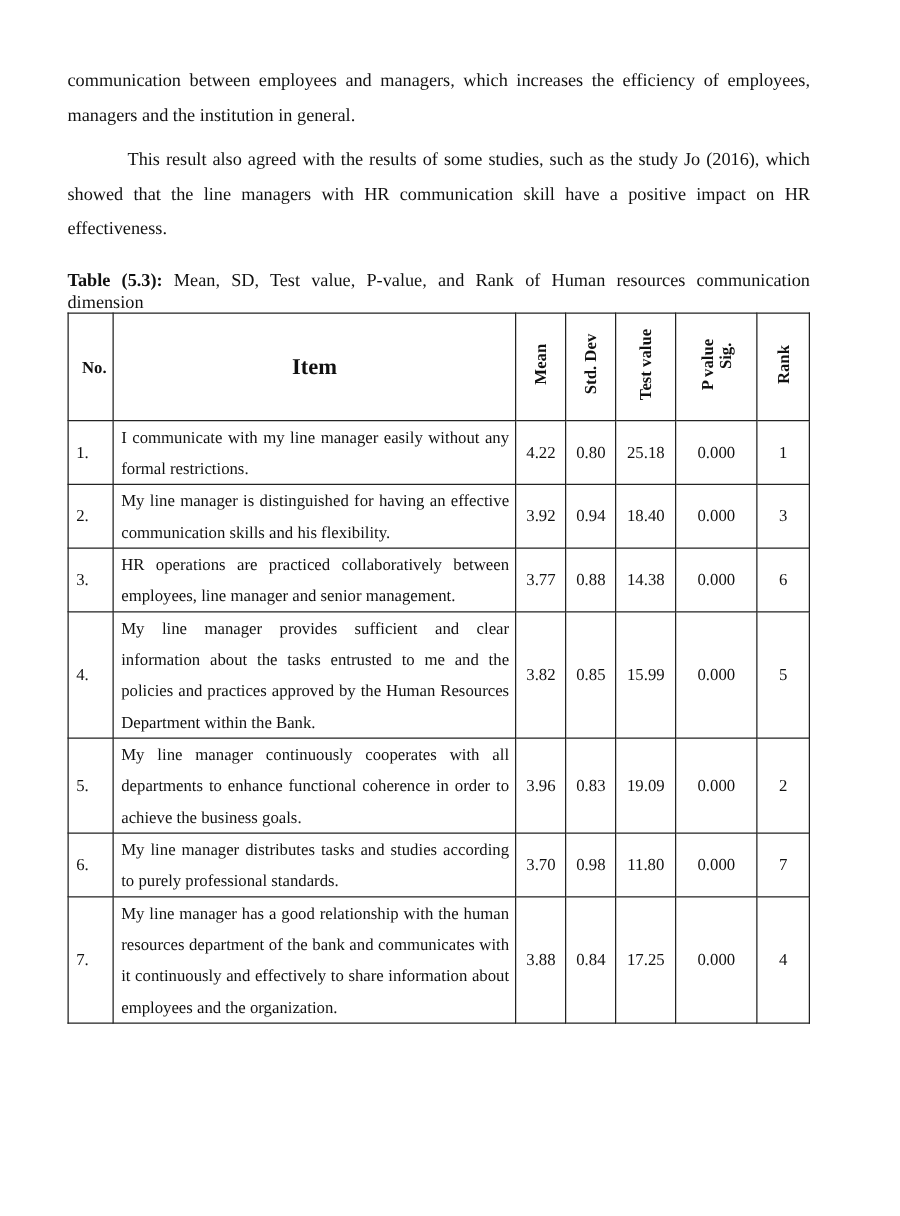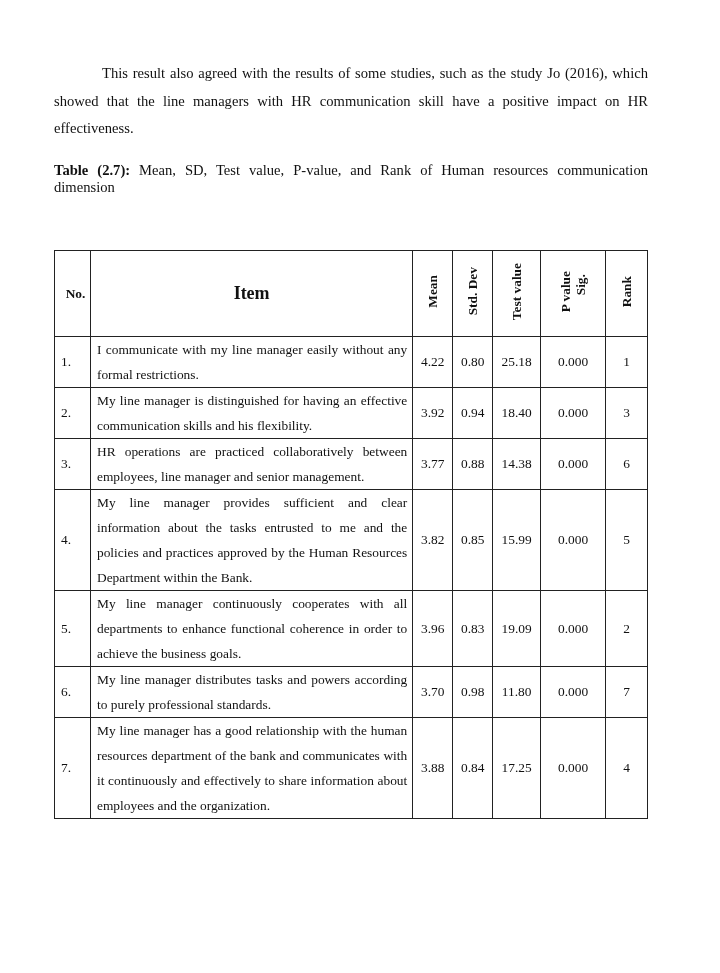--- a/index.html
+++ b/index.html
@@ -64,22 +64,23 @@
   }
   td.num { text-align: center; padding: 0 2px; }
   td.no { padding-left: 6px; }
   tr.total td { font-weight: bold; height: 25px; }
   tr.total td.label { padding-left: 6px; }
 </style>
 </head>
 <body>
 
 <div class="page">
+  <p class="para">communication between employees and managers, which increases the efficiency of employees, managers and the institution in general.</p>
   <p class="para indent">This result also agreed with the results of some studies, such as the study Jo (2016), which showed that the line managers with HR communication skill have a positive impact on HR effectiveness.</p>
-  <p class="caption"><b>Table (2.7):</b><span> Mean, SD, Test value, P-value, and Rank of Human resources communication dimension</span></p>
+  <p class="caption"><b>Table (5.3):</b><span> Mean, SD, Test value, P-value, and Rank of Human resources communication dimension</span></p>
 </div>
 
 <table class="data">
   <thead>
     <tr class="hdr-row">
       <th class="c-no">No.</th>
       <th class="c-item">Item</th>
       <th class="c-mean"><span class="vert">Mean</span></th>
       <th class="c-sd"><span class="vert">Std. Dev</span></th>
       <th class="c-tv"><span class="vert">Test value</span></th>
@@ -130,21 +131,21 @@
       <td class="no">5.</td>
       <td class="item">My line manager continuously cooperates with all departments to enhance functional coherence in order to achieve the business goals.</td>
       <td class="num">3.96</td>
       <td class="num">0.83</td>
       <td class="num">19.09</td>
       <td class="num">0.000</td>
       <td class="num">2</td>
     </tr>
     <tr>
       <td class="no">6.</td>
-      <td class="item">My line manager distributes tasks and powers according to purely professional standards.</td>
+      <td class="item">My line manager distributes tasks and studies according to purely professional standards.</td>
       <td class="num">3.70</td>
       <td class="num">0.98</td>
       <td class="num">11.80</td>
       <td class="num">0.000</td>
       <td class="num">7</td>
     </tr>
     <tr>
       <td class="no">7.</td>
       <td class="item">My line manager has a good relationship with the human resources department of the bank and communicates with it continuously and effectively to share information about employees and the organization.</td>
       <td class="num">3.88</td>

